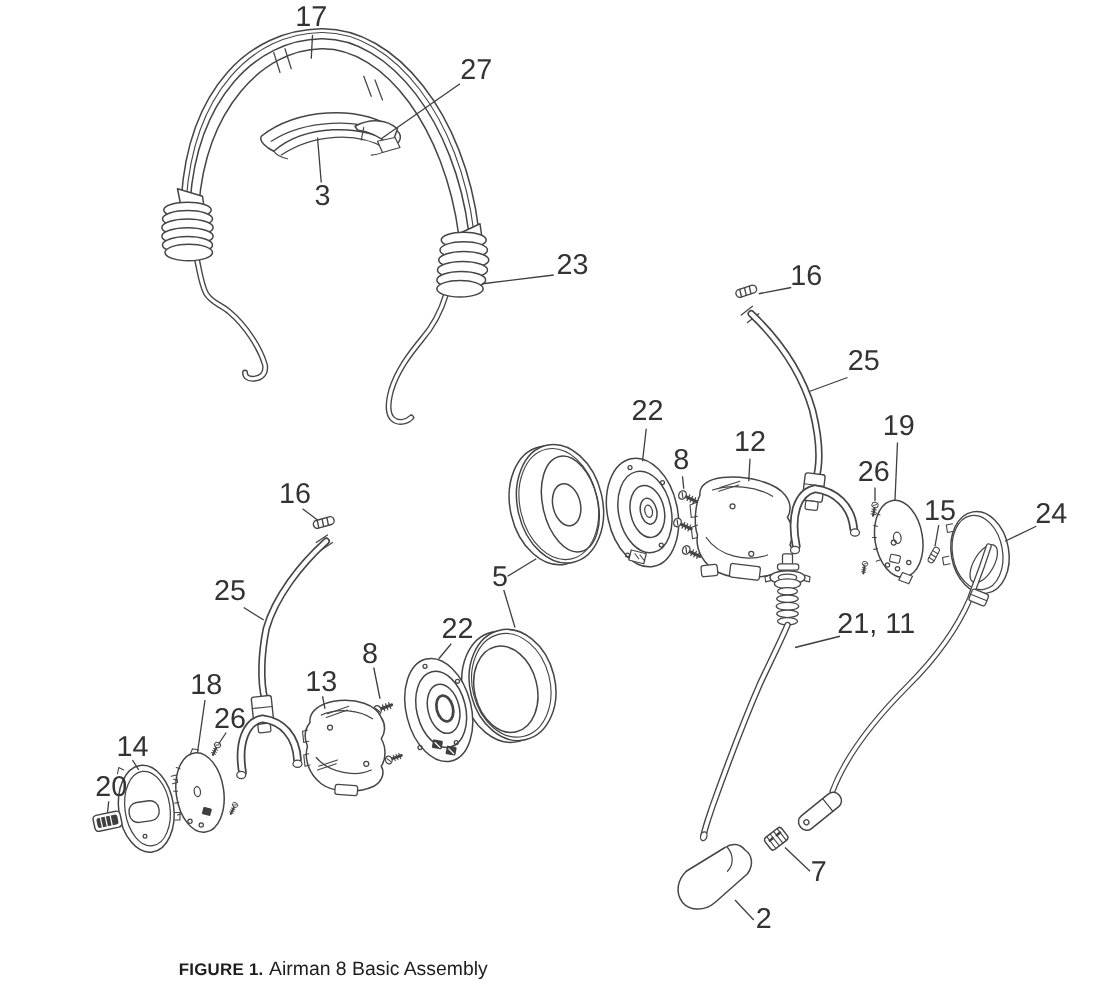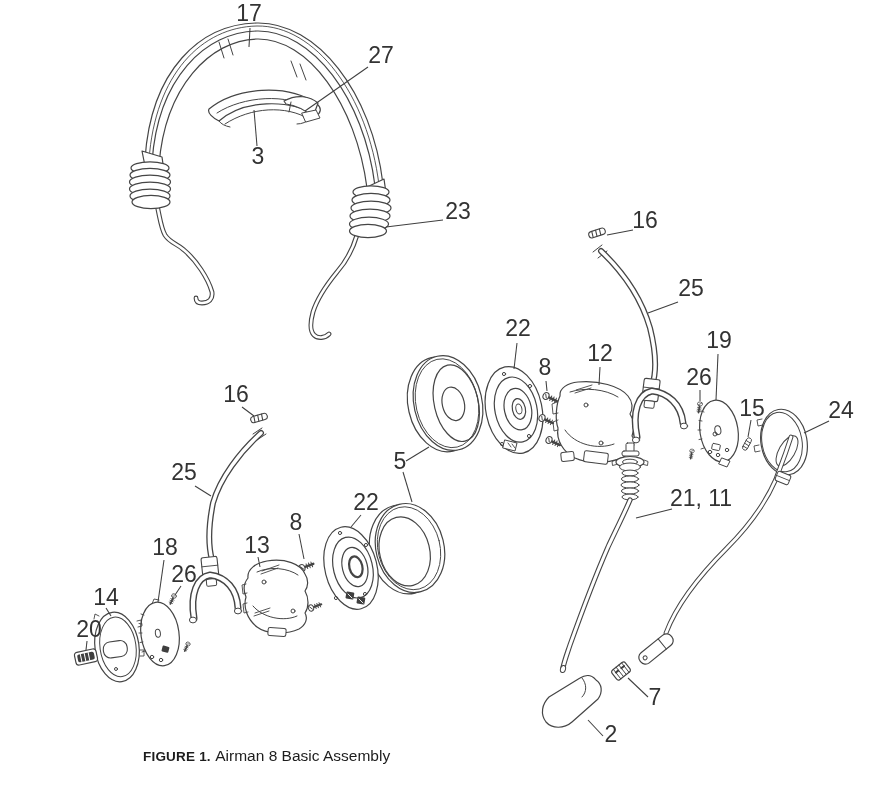--- a/index.html
+++ b/index.html
@@ -1,19 +1,19 @@
 <!DOCTYPE html>
 <html><head>
 <meta charset="utf-8">
 <style>
   html,body{margin:0;padding:0;background:#fff;}
   #stage{position:relative;width:882px;height:801px;background:#fff;overflow:hidden;
          font-family:"Liberation Sans",sans-serif;}
   #stage svg{position:absolute;left:0;top:0;}
-  .caption{position:absolute;left:143px;top:747px;color:#1d1d1d;white-space:nowrap;}
+  .caption{position:absolute;left:143px;top:767px;color:#1d1d1d;white-space:nowrap;}
   .caption .cap-label{font-weight:bold;font-size:13.5px;letter-spacing:.2px;}
   .caption .cap-title{font-size:15.5px;}
   text.callout{font-family:"Liberation Sans",sans-serif;font-size:23px;fill:#333;}
 </style>
 </head>
 <body>
 
 <div id="stage">
 <svg width="894" height="801" viewBox="0 0 894 801">
   <defs>

